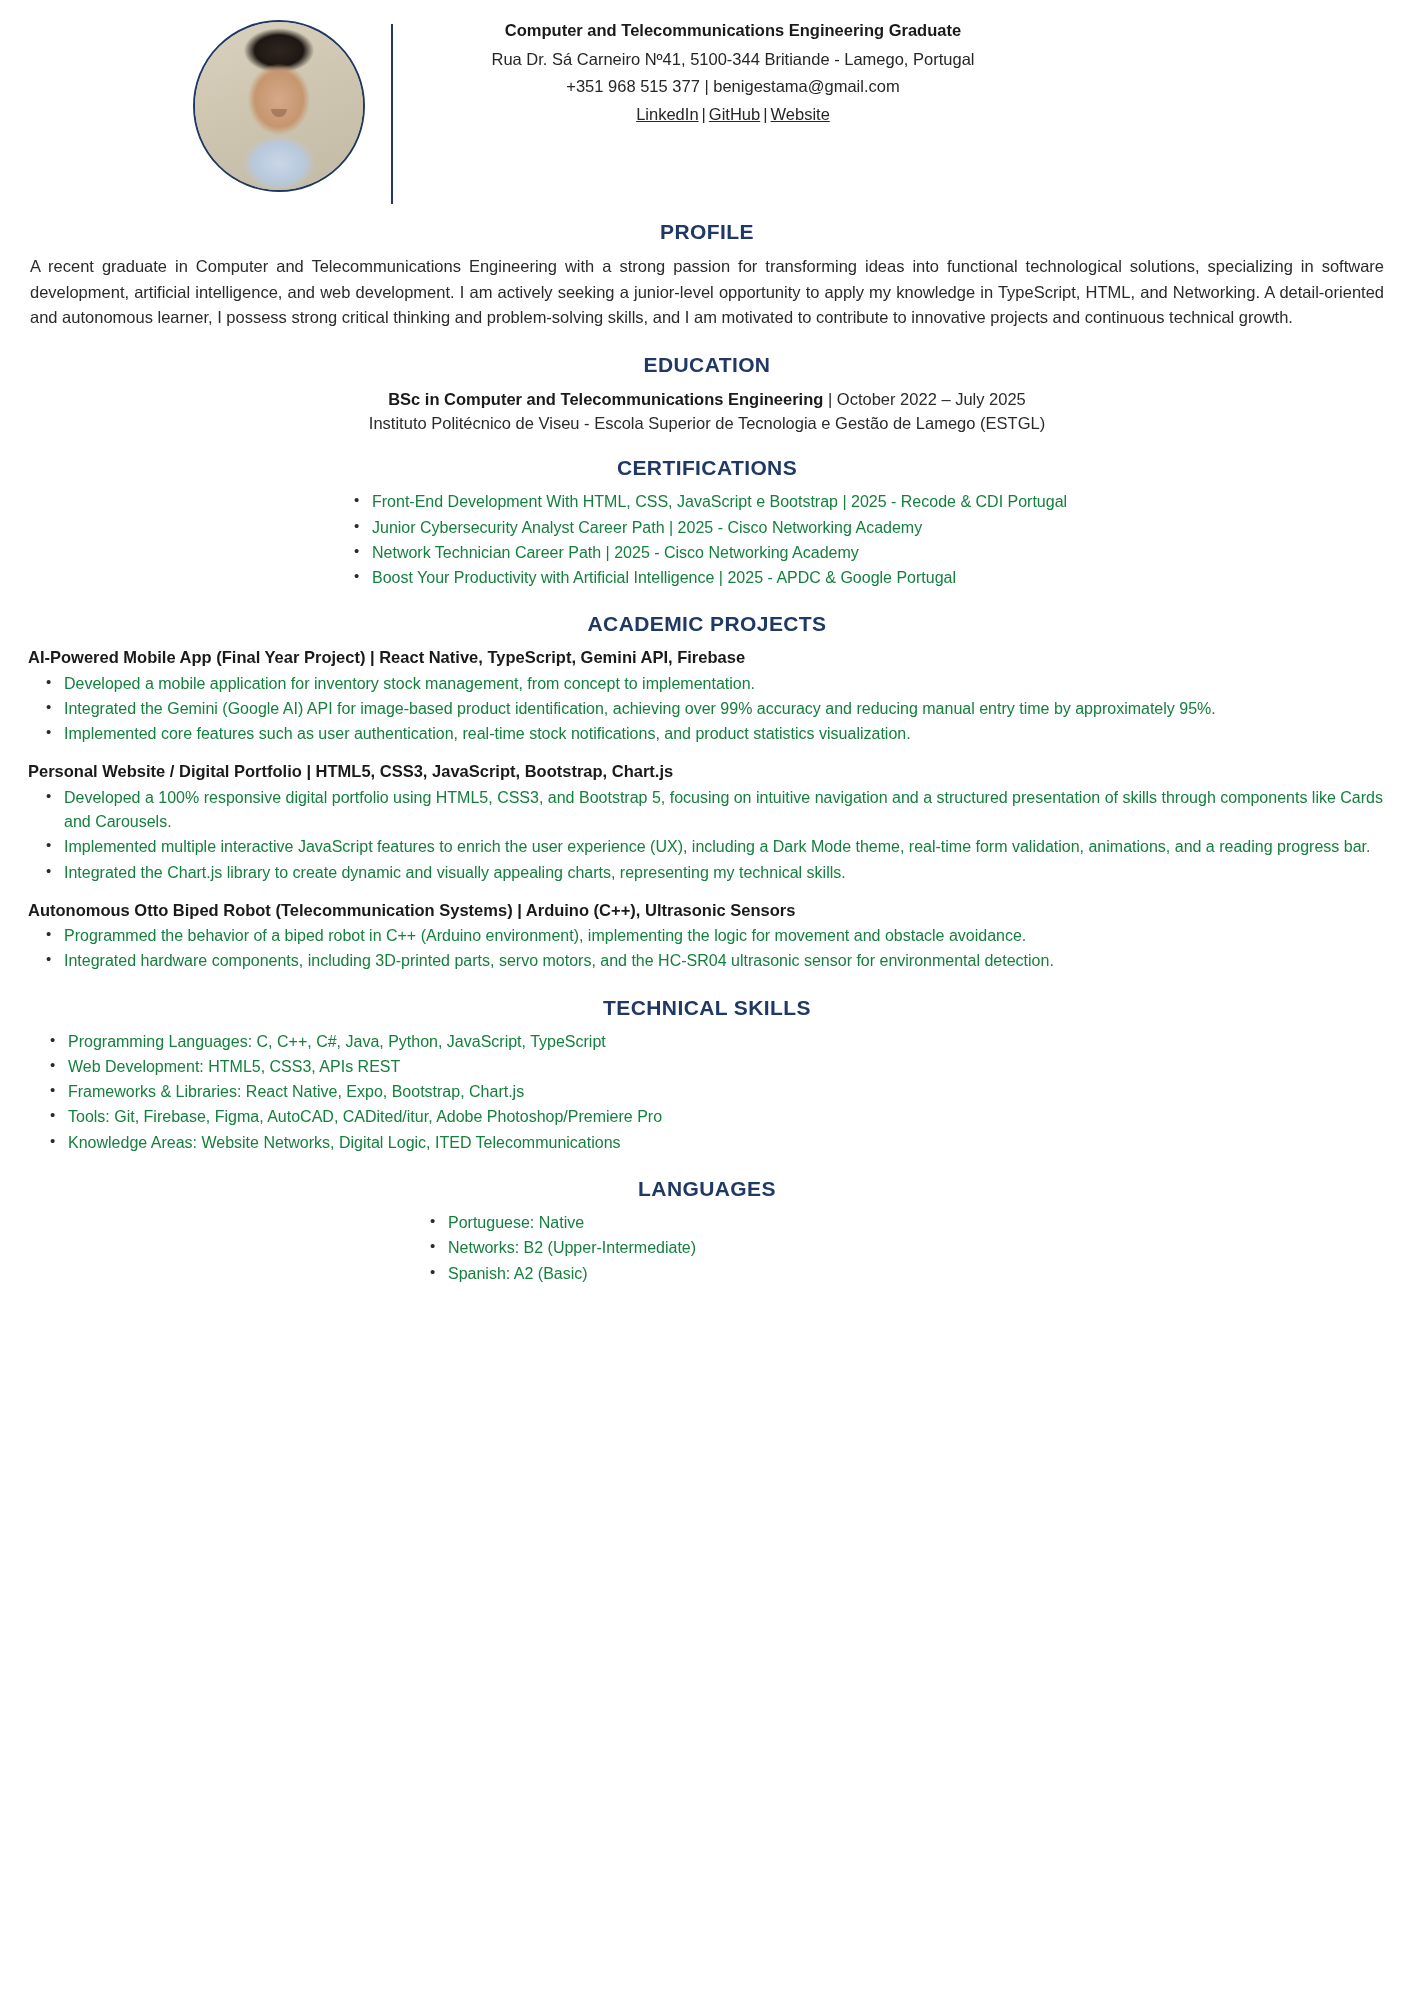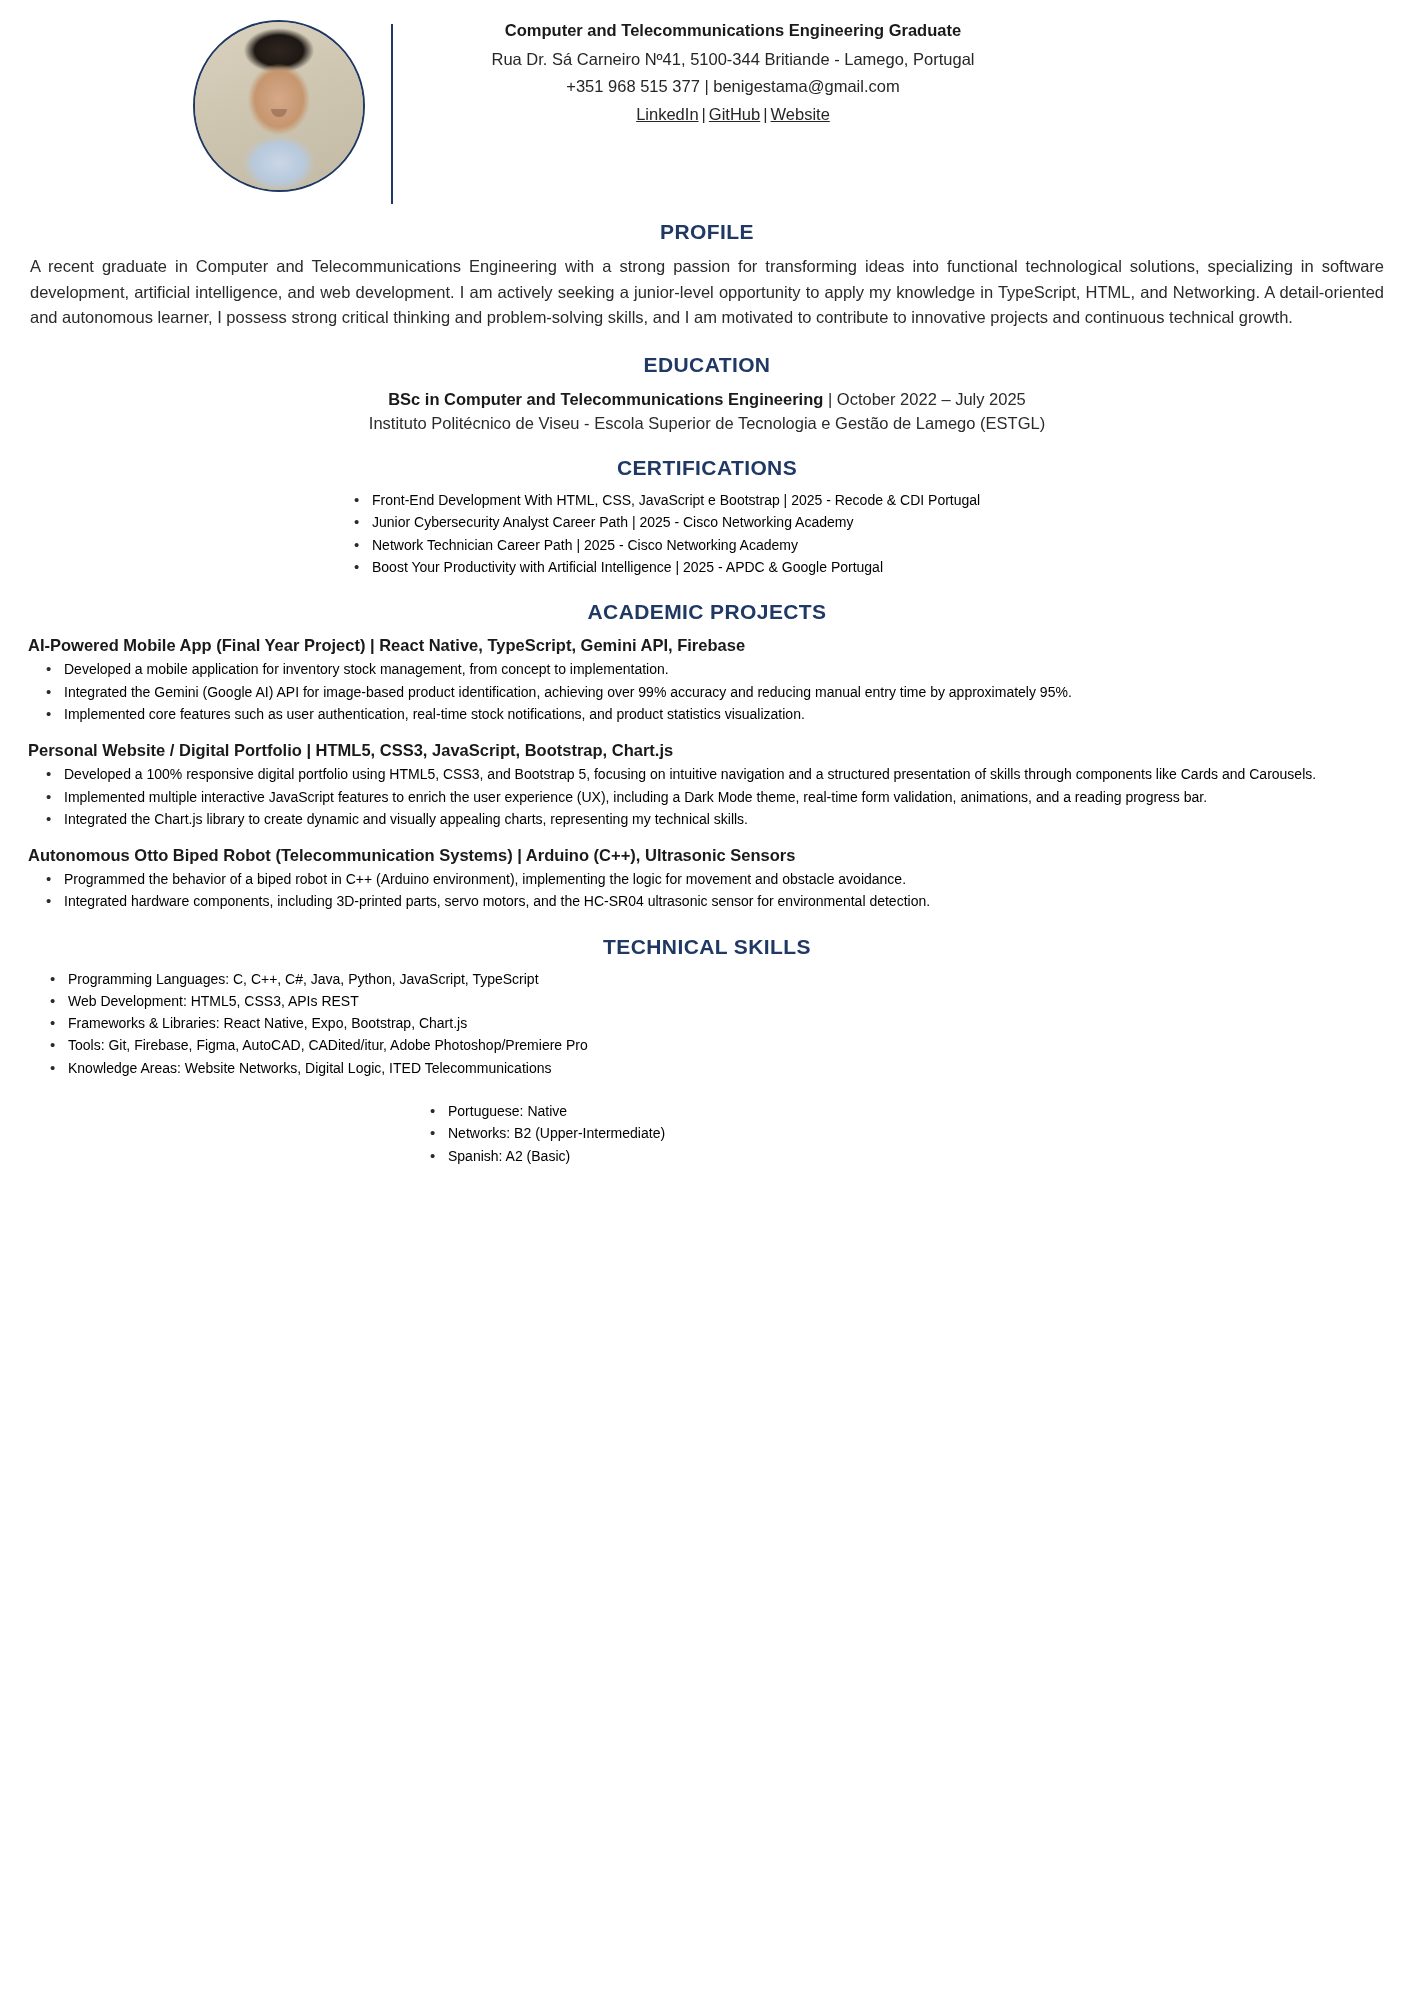--- a/index.html
+++ b/index.html
@@ -137,23 +137,23 @@
     color: #2b2b2b;
     line-height: 1.5;
   }
 
   ul.bullets {
     margin: 0;
     padding: 0 0 0 22px;
     list-style: none;
   }
   ul.bullets li {
-    font-size: 14px;
+    font-size: 16px;
     line-height: 1.52;
-    color: #000000;
+    color: #15803d;
     position: relative;
     padding-left: 22px;
     margin: 0 0 1px 0;
   }
   ul.bullets li::before {
     content: "\2022";
     position: absolute;
     left: 4px;
     top: -1px;
     font-size: 15px;
@@ -259,20 +259,21 @@
     <ul class="bullets skills">
       <li>Programming Languages: C, C++, C#, Java, Python, JavaScript, TypeScript</li>
       <li>Web Development: HTML5, CSS3, APIs REST</li>
       <li>Frameworks &amp; Libraries: React Native, Expo, Bootstrap, Chart.js</li>
       <li>Tools: Git, Firebase, Figma, AutoCAD, CADited/itur, Adobe Photoshop/Premiere Pro</li>
       <li>Knowledge Areas: Website Networks, Digital Logic, ITED Telecommunications</li>
     </ul>
   </div>
 
   <div class="section sec-langs">
+    <div class="section-title">LANGUAGES</div>
     <ul class="bullets langs">
       <li>Portuguese: Native</li>
       <li>Networks: B2 (Upper-Intermediate)</li>
       <li>Spanish: A2 (Basic)</li>
     </ul>
   </div>
 
 </div>
 
 </body></html>

